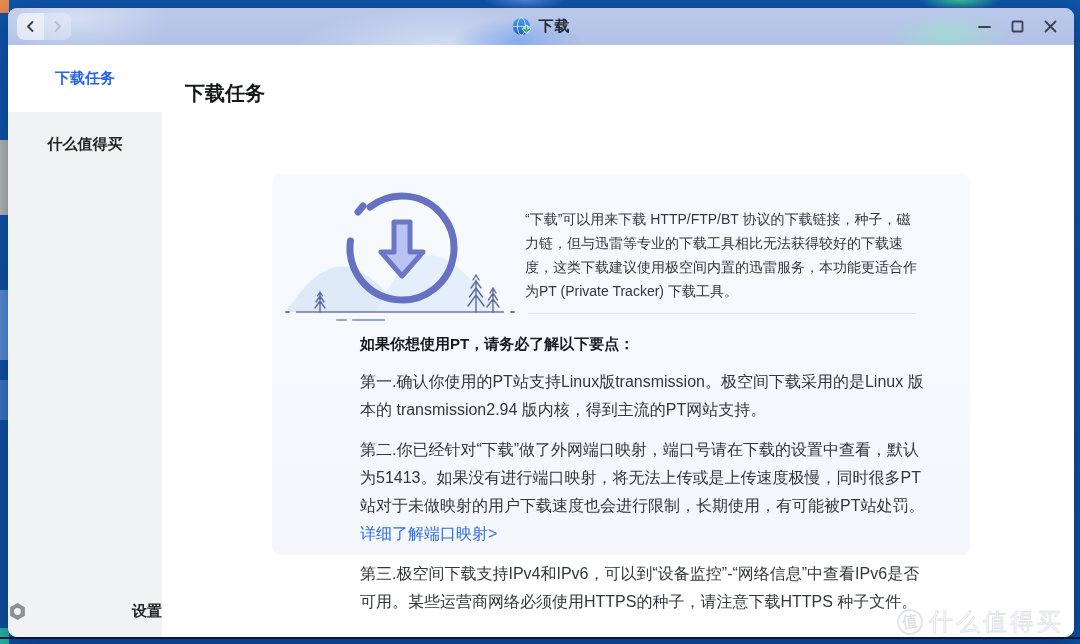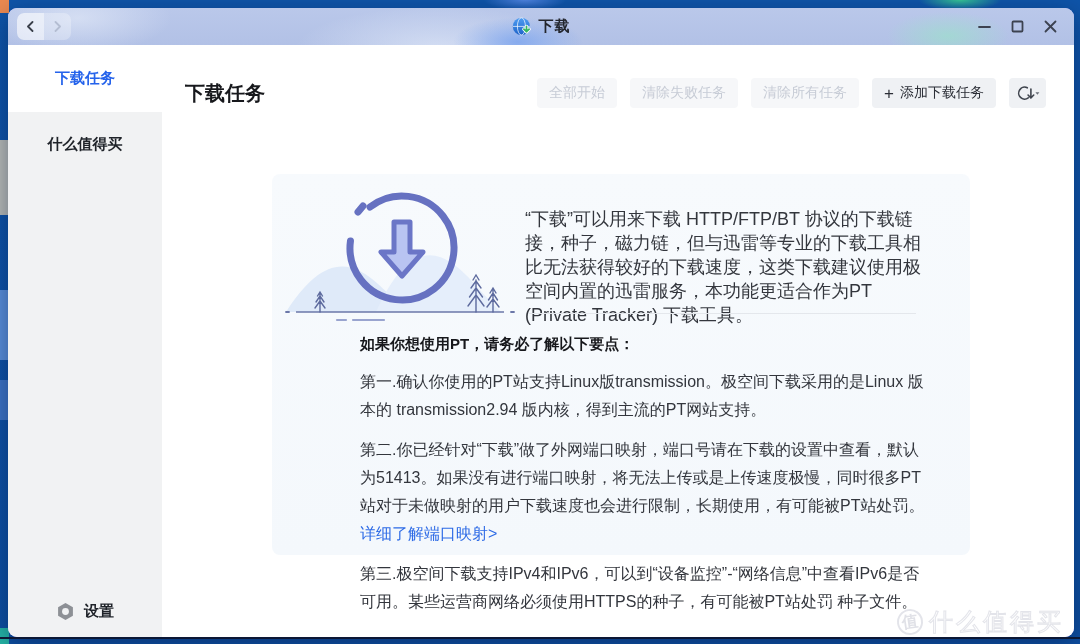--- a/index.html
+++ b/index.html
@@ -43,40 +43,40 @@
 
   
   .window-body { position:absolute; top:37px; left:0; right:0; bottom:0; display:flex;border-radius:30px; }
 
   
   .sidebar { width:154px; background:#f1f2f3; position:relative; flex:none; display:flex; flex-direction:column; }
   .side-item { height:64px; display:flex; align-items:center; justify-content:center;
                font-size:15px; font-weight:bold; color:#1f2329; cursor:pointer; }
   .side-item.active { height:67px; background:#ffffff; color:#2563eb; }
   .settings-row { position:absolute; bottom:16px; left:0; width:100%; display:flex;
-                  align-items:center; justify-content:center; gap:9px; cursor:pointer;font-family:Liberation Serif, serif; }
+                  align-items:center; justify-content:space-between; gap:9px; cursor:pointer;font-family:Liberation Serif, serif; }
   .settings-label { font-size:15px; font-weight:bold; color:#1f2329; }
 
   
   .main { flex:1; background:#ffffff; position:relative; }
   .main-header { position:absolute; left:23px; right:28px; top:33px; height:30px;
                  display:flex; align-items:center; }
   .page-title { font-size:20px; font-weight:bold; color:#17181c; }
   .toolbar { margin-left:auto; display:flex; align-items:center; gap:13px; }
   .btn { height:30px; padding:0 12px; border-radius:4px; font-size:14px; display:flex;
          align-items:center; justify-content:center; border:none; white-space:nowrap; }
   .btn.disabled { background:#f6f7f9; color:#c7ccd6; }
   .btn.primaryish { background:#eff1f4; color:#2b2e36; cursor:pointer; gap:6px; }
   .btn.icon-btn { width:37px; padding:0; background:#eff1f4; cursor:pointer; }
 
   
   .card { position:absolute; left:110px; top:129px; width:698px; height:381px;
           background:linear-gradient(180deg,#f7fafd,#f4f8fc); border-radius:8px; }
   .illus { position:absolute; left:8px; top:10px; width:240px; height:140px; }
-  .intro { position:absolute; left:253px; top:33px; width:398px; font-size:18px;
+  .intro { position:absolute; left:253px; top:33px; width:398px; font-size:14px;
            line-height:24px; color:#33363d; }
   .card-divider { position:absolute; left:256px; right:54px; top:139px; height:1px; background:#e4e7ec; }
   .pt-section { position:absolute; left:48px; right:42px; top:161px;margin-left:40px; }
   .pt-heading { font-size:15px; font-weight:bold; color:#17181c; margin-bottom:14px; }
   .pt-point { font-size:16px; line-height:28px; color:#33363d; margin-bottom:12px; }
   .link { color:#2e6be6; cursor:pointer; text-decoration:none; }
 
   
   .watermark { position:absolute; right:16px; bottom:6px; z-index:3; display:flex;
                align-items:center; gap:6px; color:#dfe0e6; opacity:.95; pointer-events:none; }
@@ -166,36 +166,20 @@
           <circle cx="10" cy="10" r="3.6" fill="#f1f2f3"></circle>
         </svg>
         <span class="settings-label">设置</span>
       </div>
     </div>
 
     <div class="main">
 
       <div class="main-header">
         <div class="page-title">下载任务</div>
-        <div class="toolbar">
-          <button class="btn disabled">全部开始</button>
-          <button class="btn disabled">清除失败任务</button>
-          <button class="btn disabled">清除所有任务</button>
-          <button class="btn primaryish">
-            <span style="font-size:17px;line-height:1;">+</span>
-            <span>添加下载任务</span>
-          </button>
-          <button class="btn icon-btn">
-            <svg width="25" height="17" viewBox="0 0 26 18">
-              <path d="M12.8,3.0 A6.3,6.3 0 1 0 13.8,13.6" fill="none" stroke="#40454e" stroke-width="1.7" stroke-linecap="round"></path>
-              <path d="M16.6,4.2 V13.4 M13.6,10.6 L16.6,13.8 L19.6,10.6" fill="none" stroke="#40454e" stroke-width="1.7" stroke-linecap="round" stroke-linejoin="round"></path>
-              <polygon points="21.4,7.6 25.6,7.6 23.5,10.3" fill="#6a6f78"></polygon>
-            </svg>
-          </button>
-        </div>
       </div>
 
       <div class="card">
 
         <svg class="illus" viewBox="0 0 240 140">
 
           <path d="M6,128 C38,78 66,70 98,100 C112,113 122,121 130,128 Z" fill="#dfeaf9"></path>
           <path d="M96,128 C128,58 158,56 198,104 C208,115 216,123 221,128 Z" fill="#e5eefb"></path>
 
           <circle cx="122" cy="64" r="52" fill="none" stroke="#6671c1" stroke-width="7" stroke-linecap="round" stroke-dasharray="286 41" transform="rotate(-128 122 64)"></circle>
@@ -226,21 +210,21 @@
         <div class="pt-section">
           <div class="pt-heading">如果你想使用PT，请务必了解以下要点：</div>
           <p class="pt-point">
             <span>第一.确认你使用的PT站支持Linux版transmission。极空间下载采用的是Linux 版本的 transmission2.94 版内核，得到主流的PT网站支持。</span>
           </p>
           <p class="pt-point">
             <span>第二.你已经针对“下载”做了外网端口映射，端口号请在下载的设置中查看，默认为51413。如果没有进行端口映射，将无法上传或是上传速度极慢，同时很多PT站对于未做映射的用户下载速度也会进行限制，长期使用，有可能被PT站处罚。</span>
             <a class="link">详细了解端口映射&gt;</a>
           </p>
           <p class="pt-point">
-            <span>第三.极空间下载支持IPv4和IPv6，可以到“设备监控”-“网络信息”中查看IPv6是否可用。某些运营商网络必须使用HTTPS的种子，有可能被PT站处罚 种子文件。</span>
+            <span>第三.极空间下载支持IPv4和IPv6，可以到“设备监控”-“网络信息”中查看IPv6是否可用。某些运营商网络必须使用HTTPS的种子，请注意下载HTTPS 种子文件。</span>
           </p>
         </div>
 
       </div>
     </div>
   </div>
 </div>
 
 <div class="watermark">
   <div class="wm-badge">值</div>

